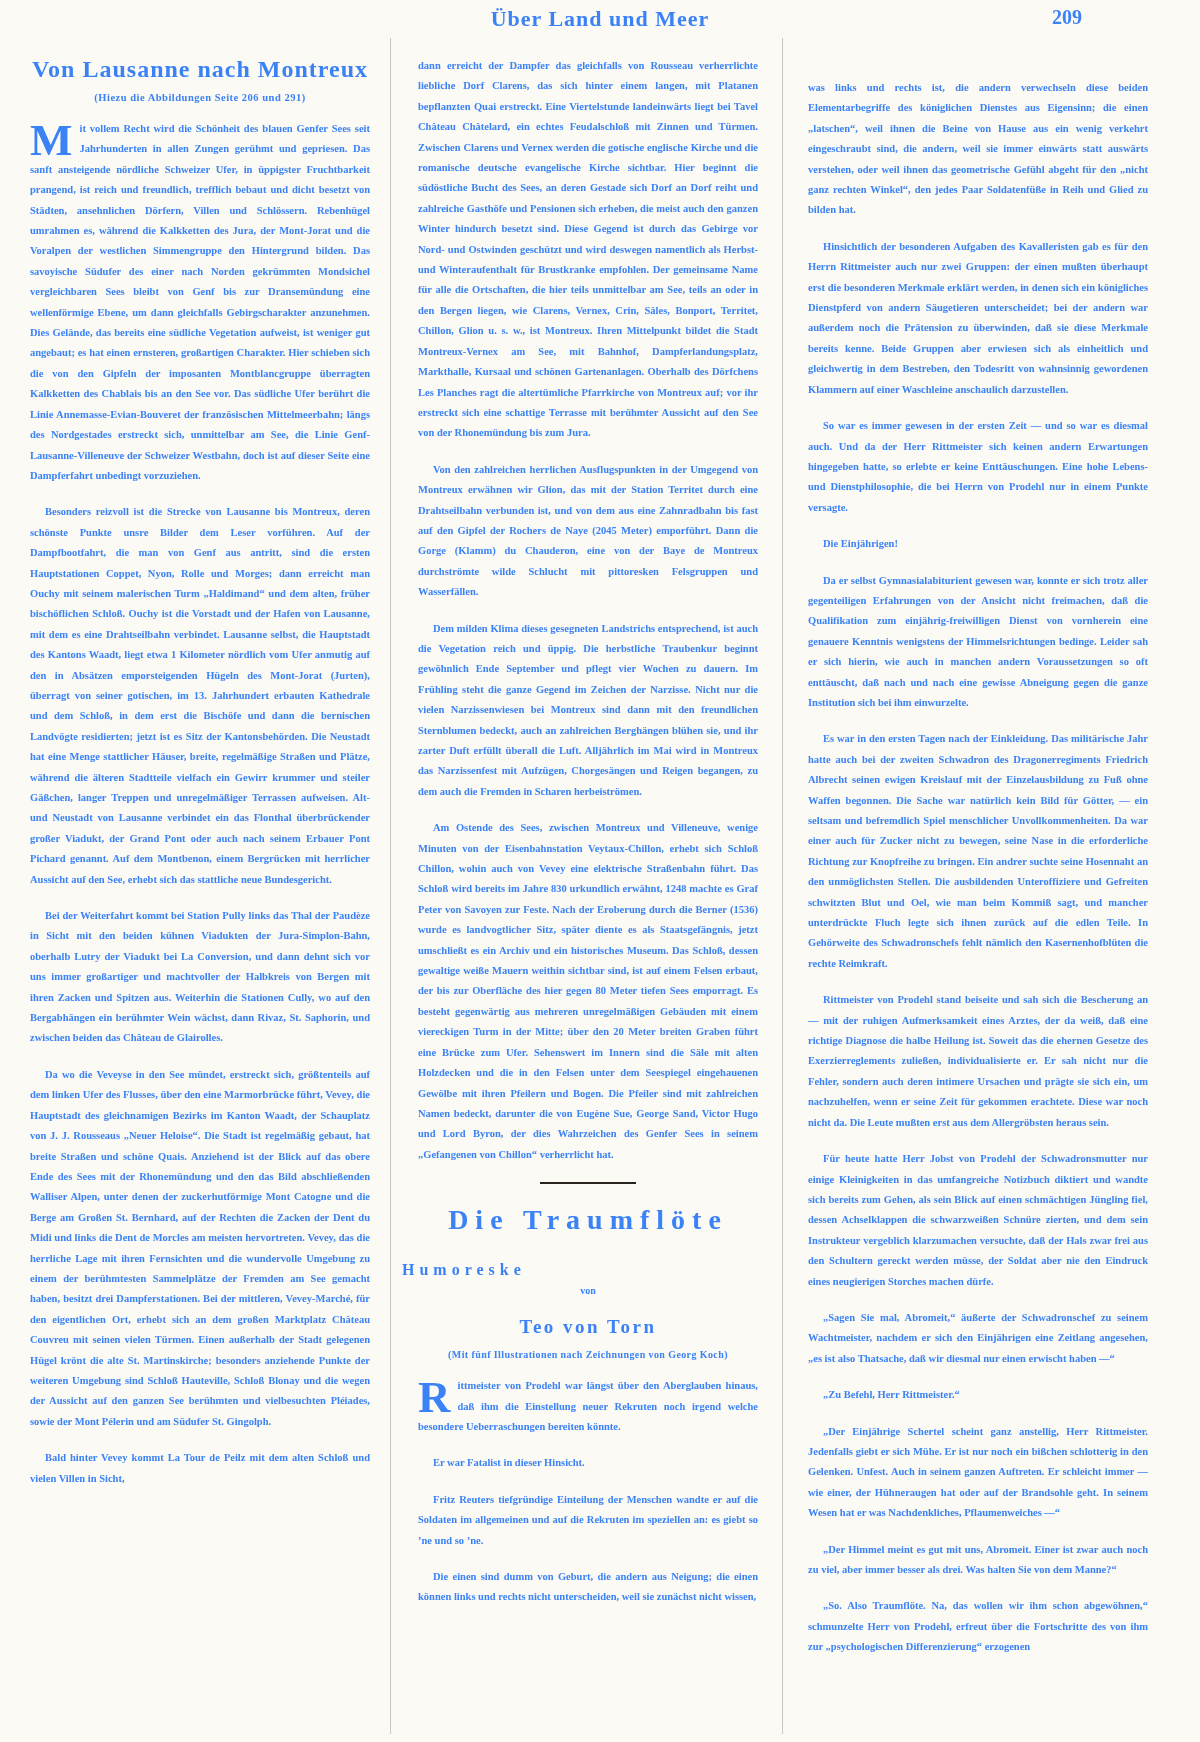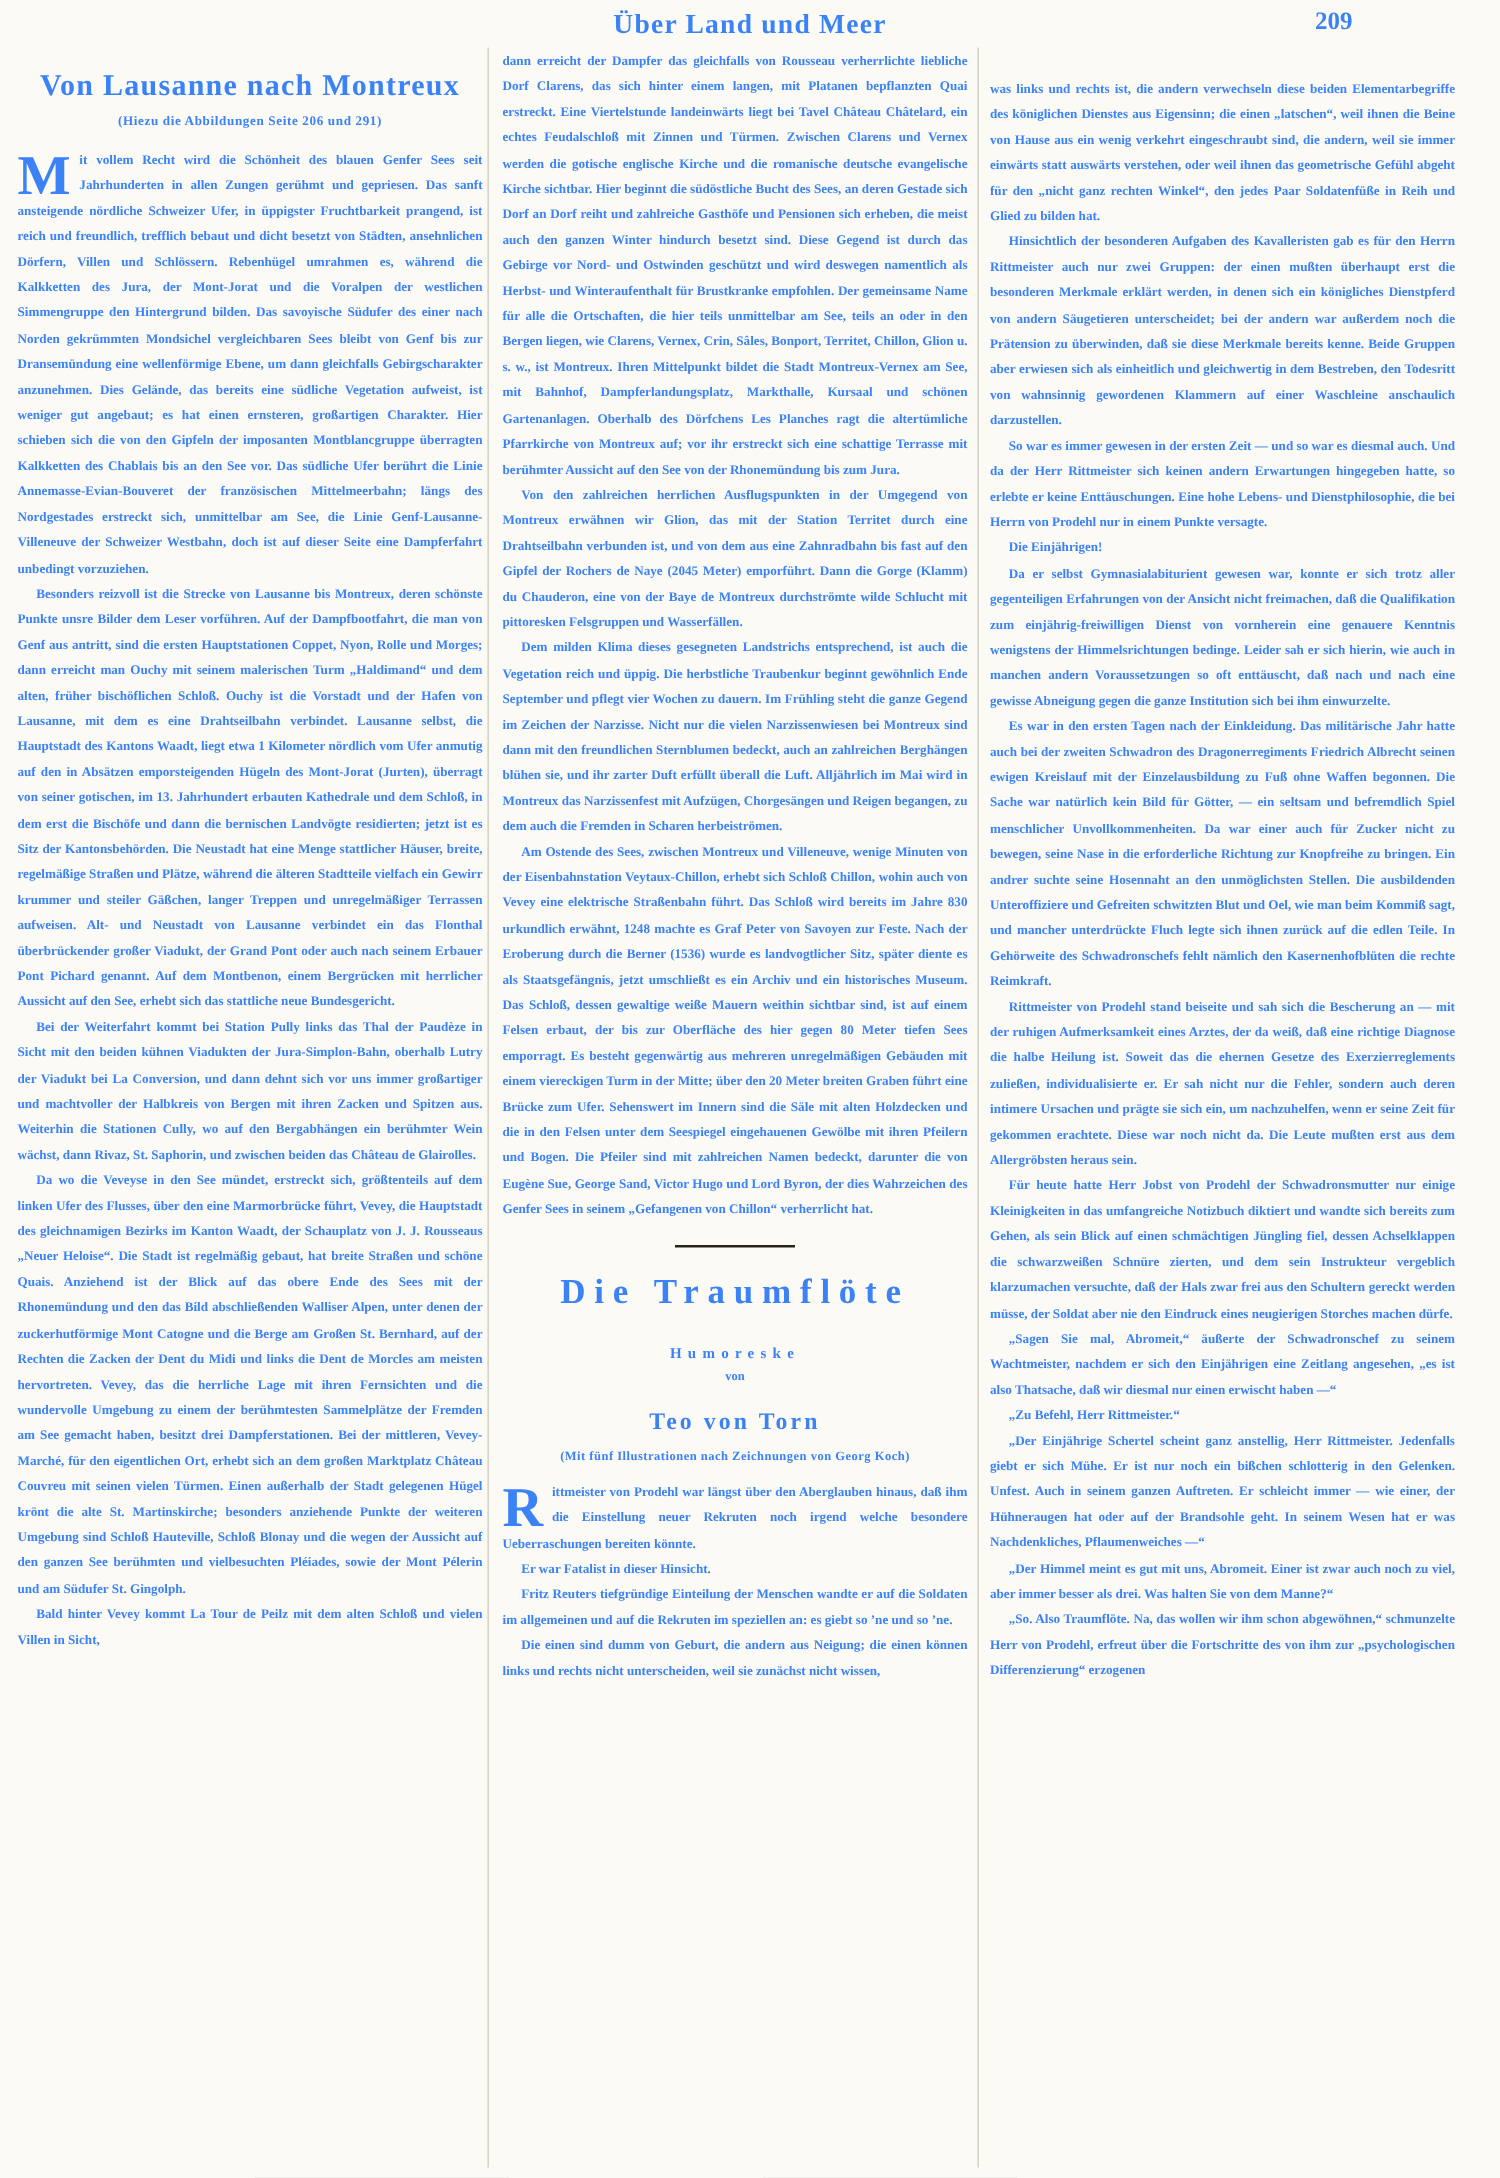--- a/index.html
+++ b/index.html
@@ -18,21 +18,21 @@
     font-size:20px;font-weight:bold;
   }
   .col-rule{
     position:absolute;top:38px;bottom:8px;width:1px;background:#ccc7bc;
   }
   .col{position:absolute;width:372px;}
   #col1{left:14px;top:56px;}
   #col2{left:402px;top:40px;}
   #col3{left:792px;top:62px;}
   .body-text p{
-    margin:0;font-size:10.5px;font-weight:bold;line-height:20.4px;
+    margin:16px;font-size:10.5px;font-weight:bold;line-height:20.4px;
     text-align:justify;text-indent:15px;
     -webkit-hyphens:auto;hyphens:auto;
   }
   .body-text p.first,.body-text p.cont{text-indent:0;}
   .dropcap{
     float:left;font-size:45px;line-height:36px;font-weight:bold;
     padding:3px 7px 0 0;
   }
   .article-title{
     margin:0 0 9px 0;text-align:center;
@@ -44,21 +44,21 @@
   }
   .story-divider{
     width:96px;height:0;border-top:2px solid #2a241d;
     margin:17px auto 20px auto;
   }
   .story-title{
     text-align:center;font-size:28px;font-weight:bold;letter-spacing:7px;
     margin:0 0 25px 0;
   }
   .story-genre{
-    text-align:center;font-size:12px;font-weight:bold;letter-spacing:5px;
+    text-align:left;font-size:16px;font-weight:bold;letter-spacing:5px;
     margin-bottom:6px;
   }
   .story-byline{
     text-align:center;font-size:10px;font-weight:bold;margin-bottom:20px;
   }
   .story-author{
     text-align:center;font-size:19px;font-weight:bold;letter-spacing:2.5px;
     margin-bottom:11px;
   }
   .story-credit{

